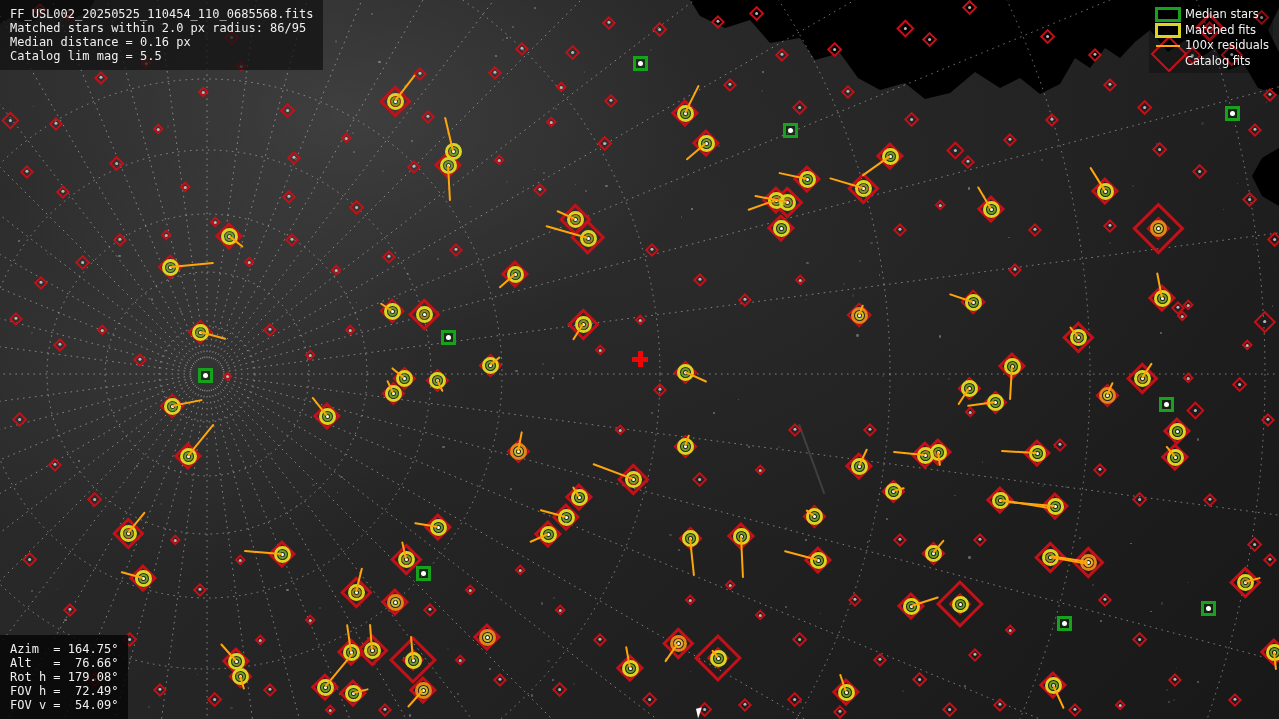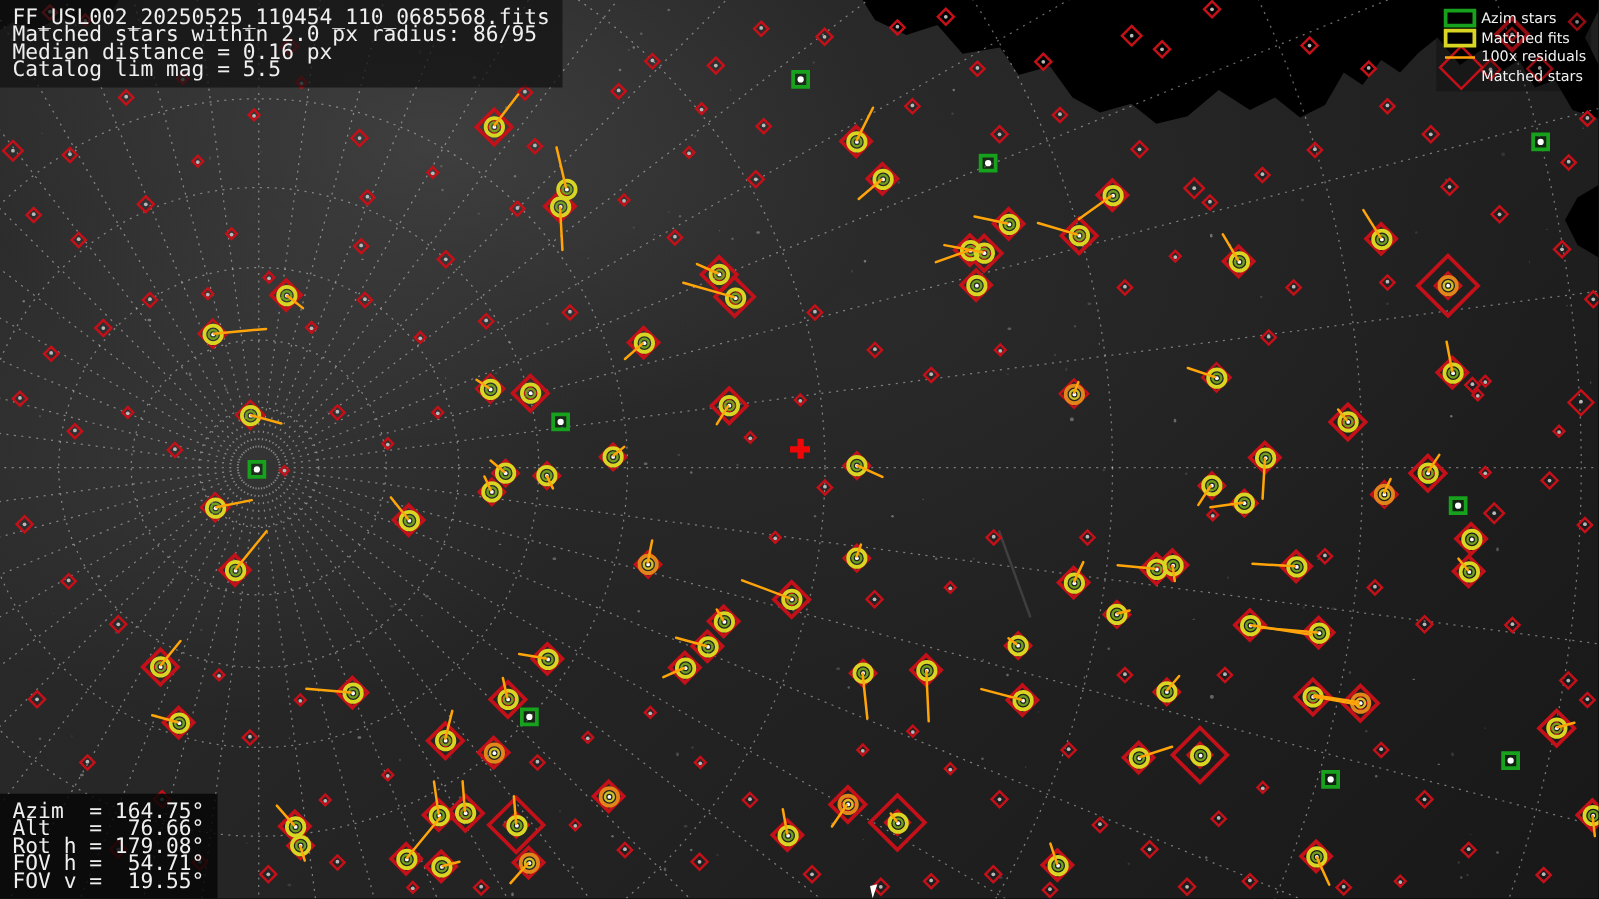--- a/index.html
+++ b/index.html
@@ -5,21 +5,21 @@
   html,body{margin:0;padding:0;background:#000;}
   #stage{position:relative;width:1279px;height:719px;overflow:hidden;
     background:
       radial-gradient(520px 340px at 27% 16%, rgba(110,110,110,.30), rgba(0,0,0,0) 70%),
       radial-gradient(420px 300px at 14% 50%, rgba(100,100,100,.22), rgba(0,0,0,0) 70%),
       radial-gradient(700px 420px at 55% 35%, rgba(80,80,80,.14), rgba(0,0,0,0) 75%),
       linear-gradient(135deg,#2e2e2e 0%,#272727 35%,#1f1f1f 70%,#181818 100%);
     font-family:"DejaVu Sans",sans-serif;}
   
   .infobox{position:absolute;color:#efefef;font-family:"DejaVu Sans Mono",monospace;
-    font-size:17px;line-height:14px;white-space:pre;padding:7px 10px;z-index:40;}
+    font-size:12px;line-height:14px;white-space:pre;padding:7px 10px;z-index:40;}
   #header-box{left:0;top:0;background:rgba(18,18,18,.74);}
   #footer-box{left:0;bottom:0;background:rgba(6,6,6,.84);}
   
   #legend{position:absolute;top:5px;right:6px;z-index:40;color:#f2f2f2;
     font-size:11.5px;line-height:15.5px;background:rgba(0,0,0,.25);padding:2px 4px 4px 2px;}
   .legend-row{display:flex;align-items:center;height:15.5px;position:relative;z-index:2;}
   .legend-icon-cell{width:34px;display:flex;justify-content:center;align-items:center;flex:none;}
   .li-rect{width:20px;height:9px;border:3px solid;background:rgba(0,0,0,.4);}
   .li-line{width:24px;height:0;border-top:2px solid;}
   #legend-diamond{position:absolute;left:7px;top:36px;width:22px;height:22px;
@@ -1201,46 +1201,46 @@
   <div id="cross" style="left: 632px; top: 351px;"></div>
 
   <div id="header-box" class="infobox"><span>FF_USL002_20250525_110454_110_0685568.fits</span>
 <span>Matched stars within 2.0 px radius: 86/95</span>
 <span>Median distance = 0.16 px</span>
 <span>Catalog lim mag = 5.5</span></div>
 
   <div id="footer-box" class="infobox"><span>Azim  = 164.75°</span>
 <span>Alt   =  76.66°</span>
 <span>Rot h = 179.08°</span>
-<span>FOV h =  54.71°</span>
-<span>FOV v =  19.55°</span></div>
+<span>FOV h =  72.49°</span>
+<span>FOV v =  54.09°</span></div>
 
   <div id="legend">
     <div id="legend-diamond" style="border-color: rgb(196, 16, 24);"></div>
     <div class="legend-row">
       <span class="legend-icon-cell">
           <span class="li-rect" id="li-green" style="border-color: rgb(23, 161, 28);"></span>
         </span>
-      <span>Azim stars</span>
+      <span>Median stars</span>
     </div>
     <div class="legend-row">
       <span class="legend-icon-cell">
           <span class="li-rect" id="li-yellow" style="border-color: rgb(216, 214, 34);"></span>
         </span>
       <span>Matched fits</span>
     </div>
     <div class="legend-row">
       <span class="legend-icon-cell">
           <span class="li-line" id="li-orange" style="border-color: rgb(255, 165, 10);"></span>
         </span>
       <span>100x residuals</span>
     </div>
     <div class="legend-row">
       <span class="legend-icon-cell"></span>
-      <span>Matched stars</span>
+      <span>Catalog fits</span>
     </div>
   </div>
 
   <div id="cursor"></div>
 <div class="noise-dot" style="left: 664.848px; top: 657.842px; width: 1.93169px; height: 1.93169px; opacity: 0.34455;"></div>
     <div class="noise-dot" style="left: 881.785px; top: 374.683px; width: 2.20493px; height: 2.20493px; opacity: 0.153138;"></div>
     <div class="noise-dot" style="left: 289.457px; top: 206.614px; width: 1.0785px; height: 1.0785px; opacity: 0.448962;"></div>
     <div class="noise-dot" style="left: 858.697px; top: 260.197px; width: 2.13665px; height: 2.13665px; opacity: 0.189715;"></div>
     <div class="noise-dot" style="left: 1150.41px; top: 611.024px; width: 1.16732px; height: 1.16732px; opacity: 0.393913;"></div>
     <div class="noise-dot" style="left: 359.628px; top: 605.095px; width: 1.72194px; height: 1.72194px; opacity: 0.115921;"></div>

